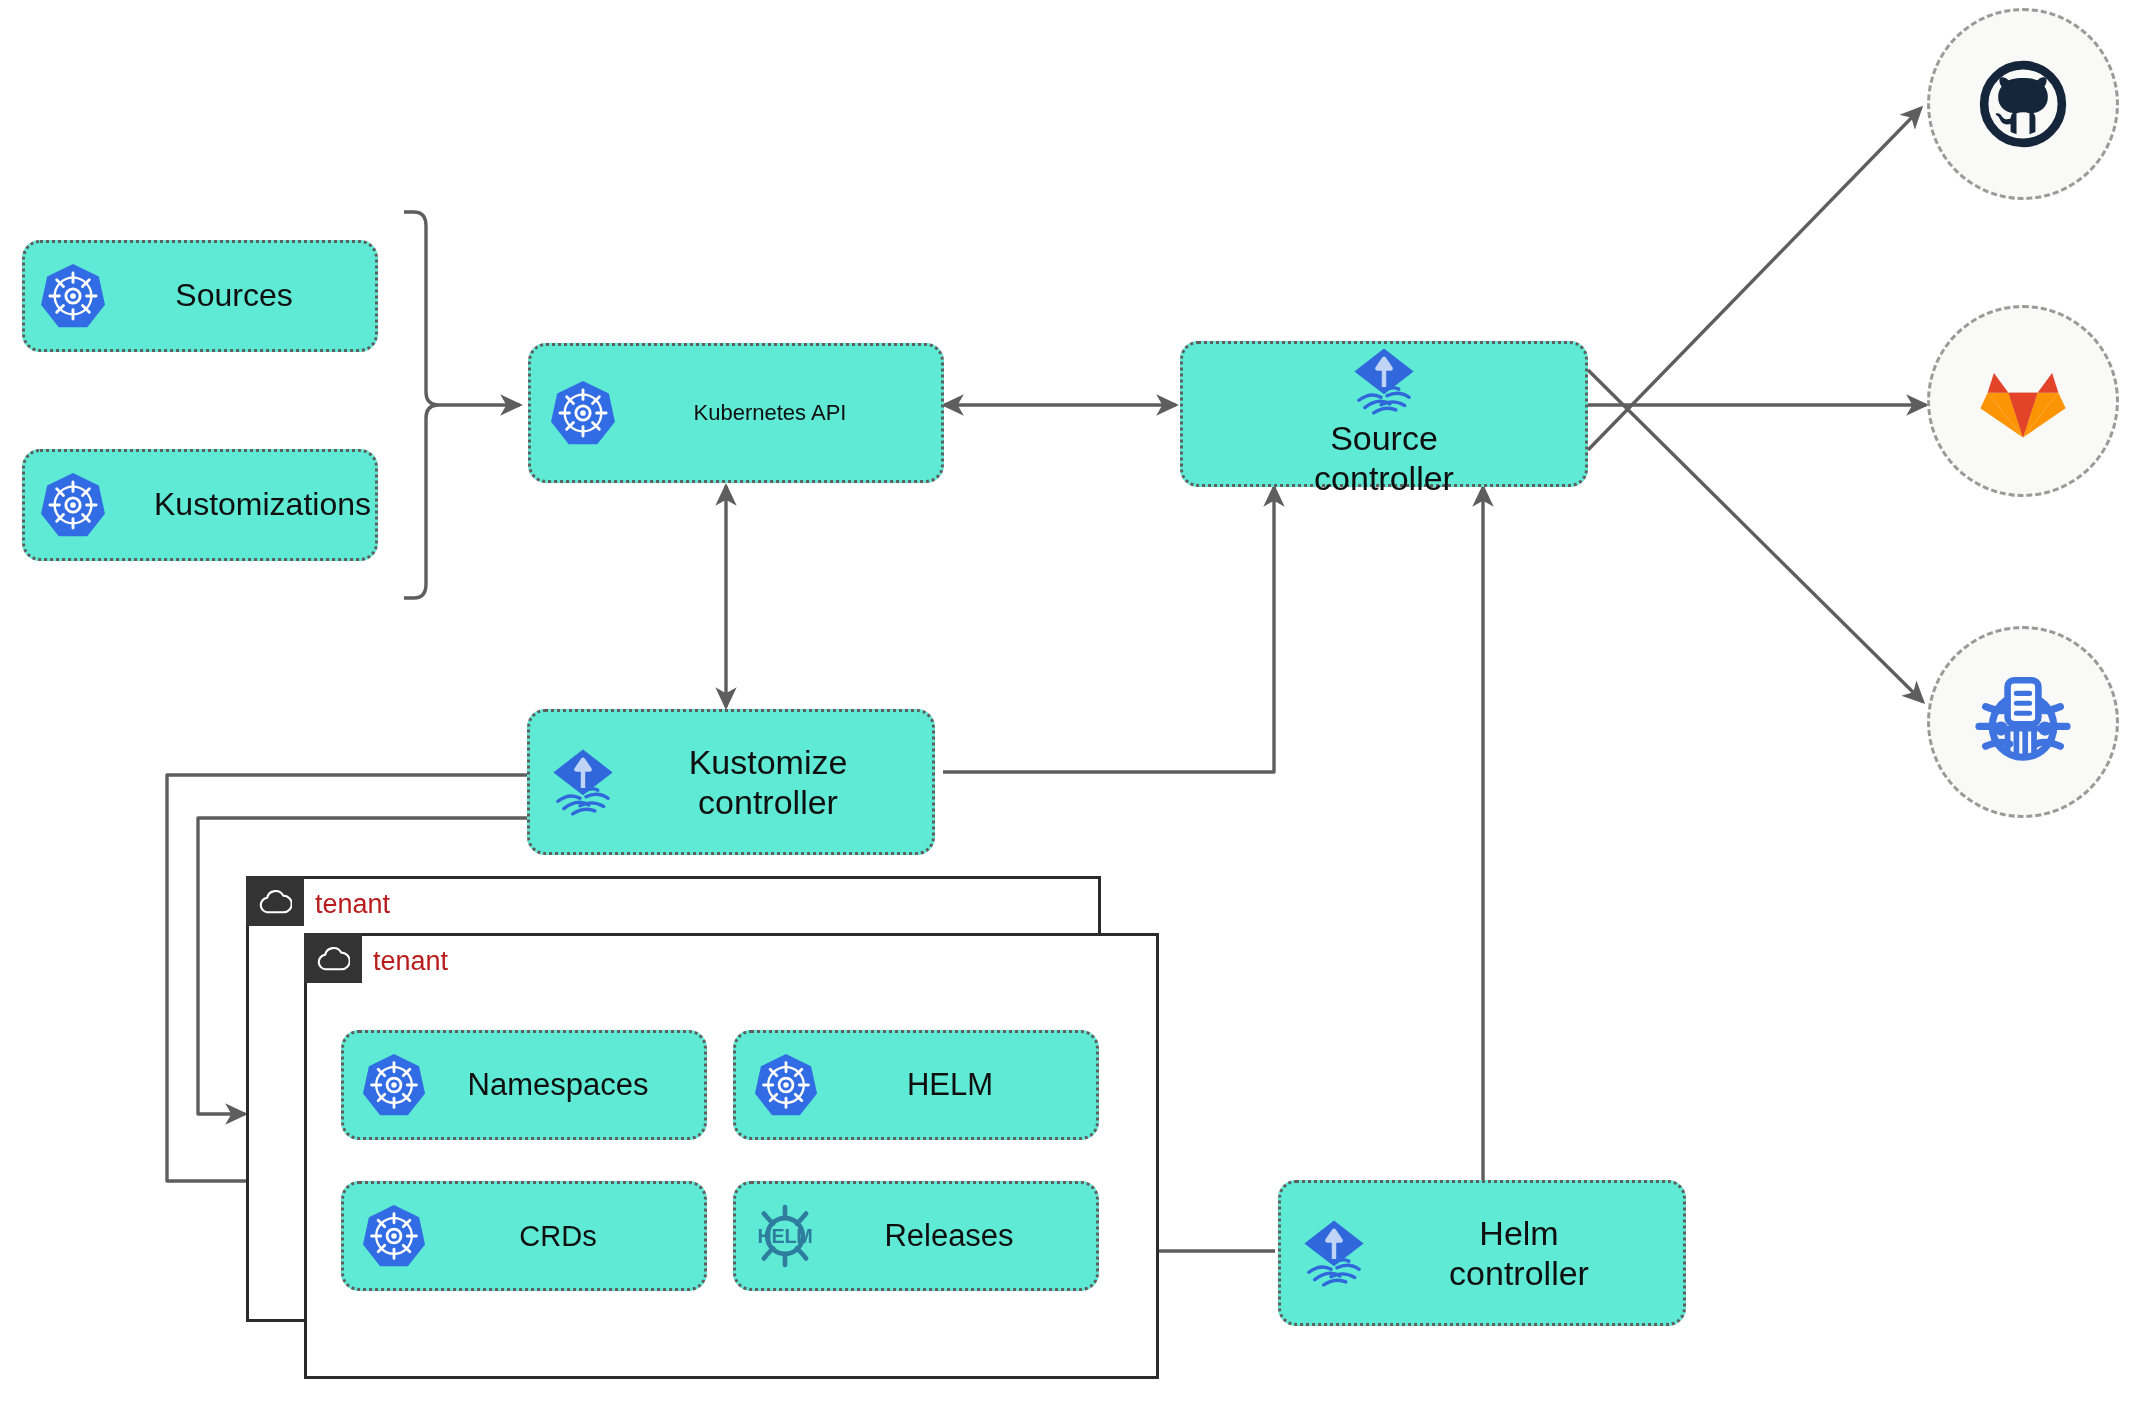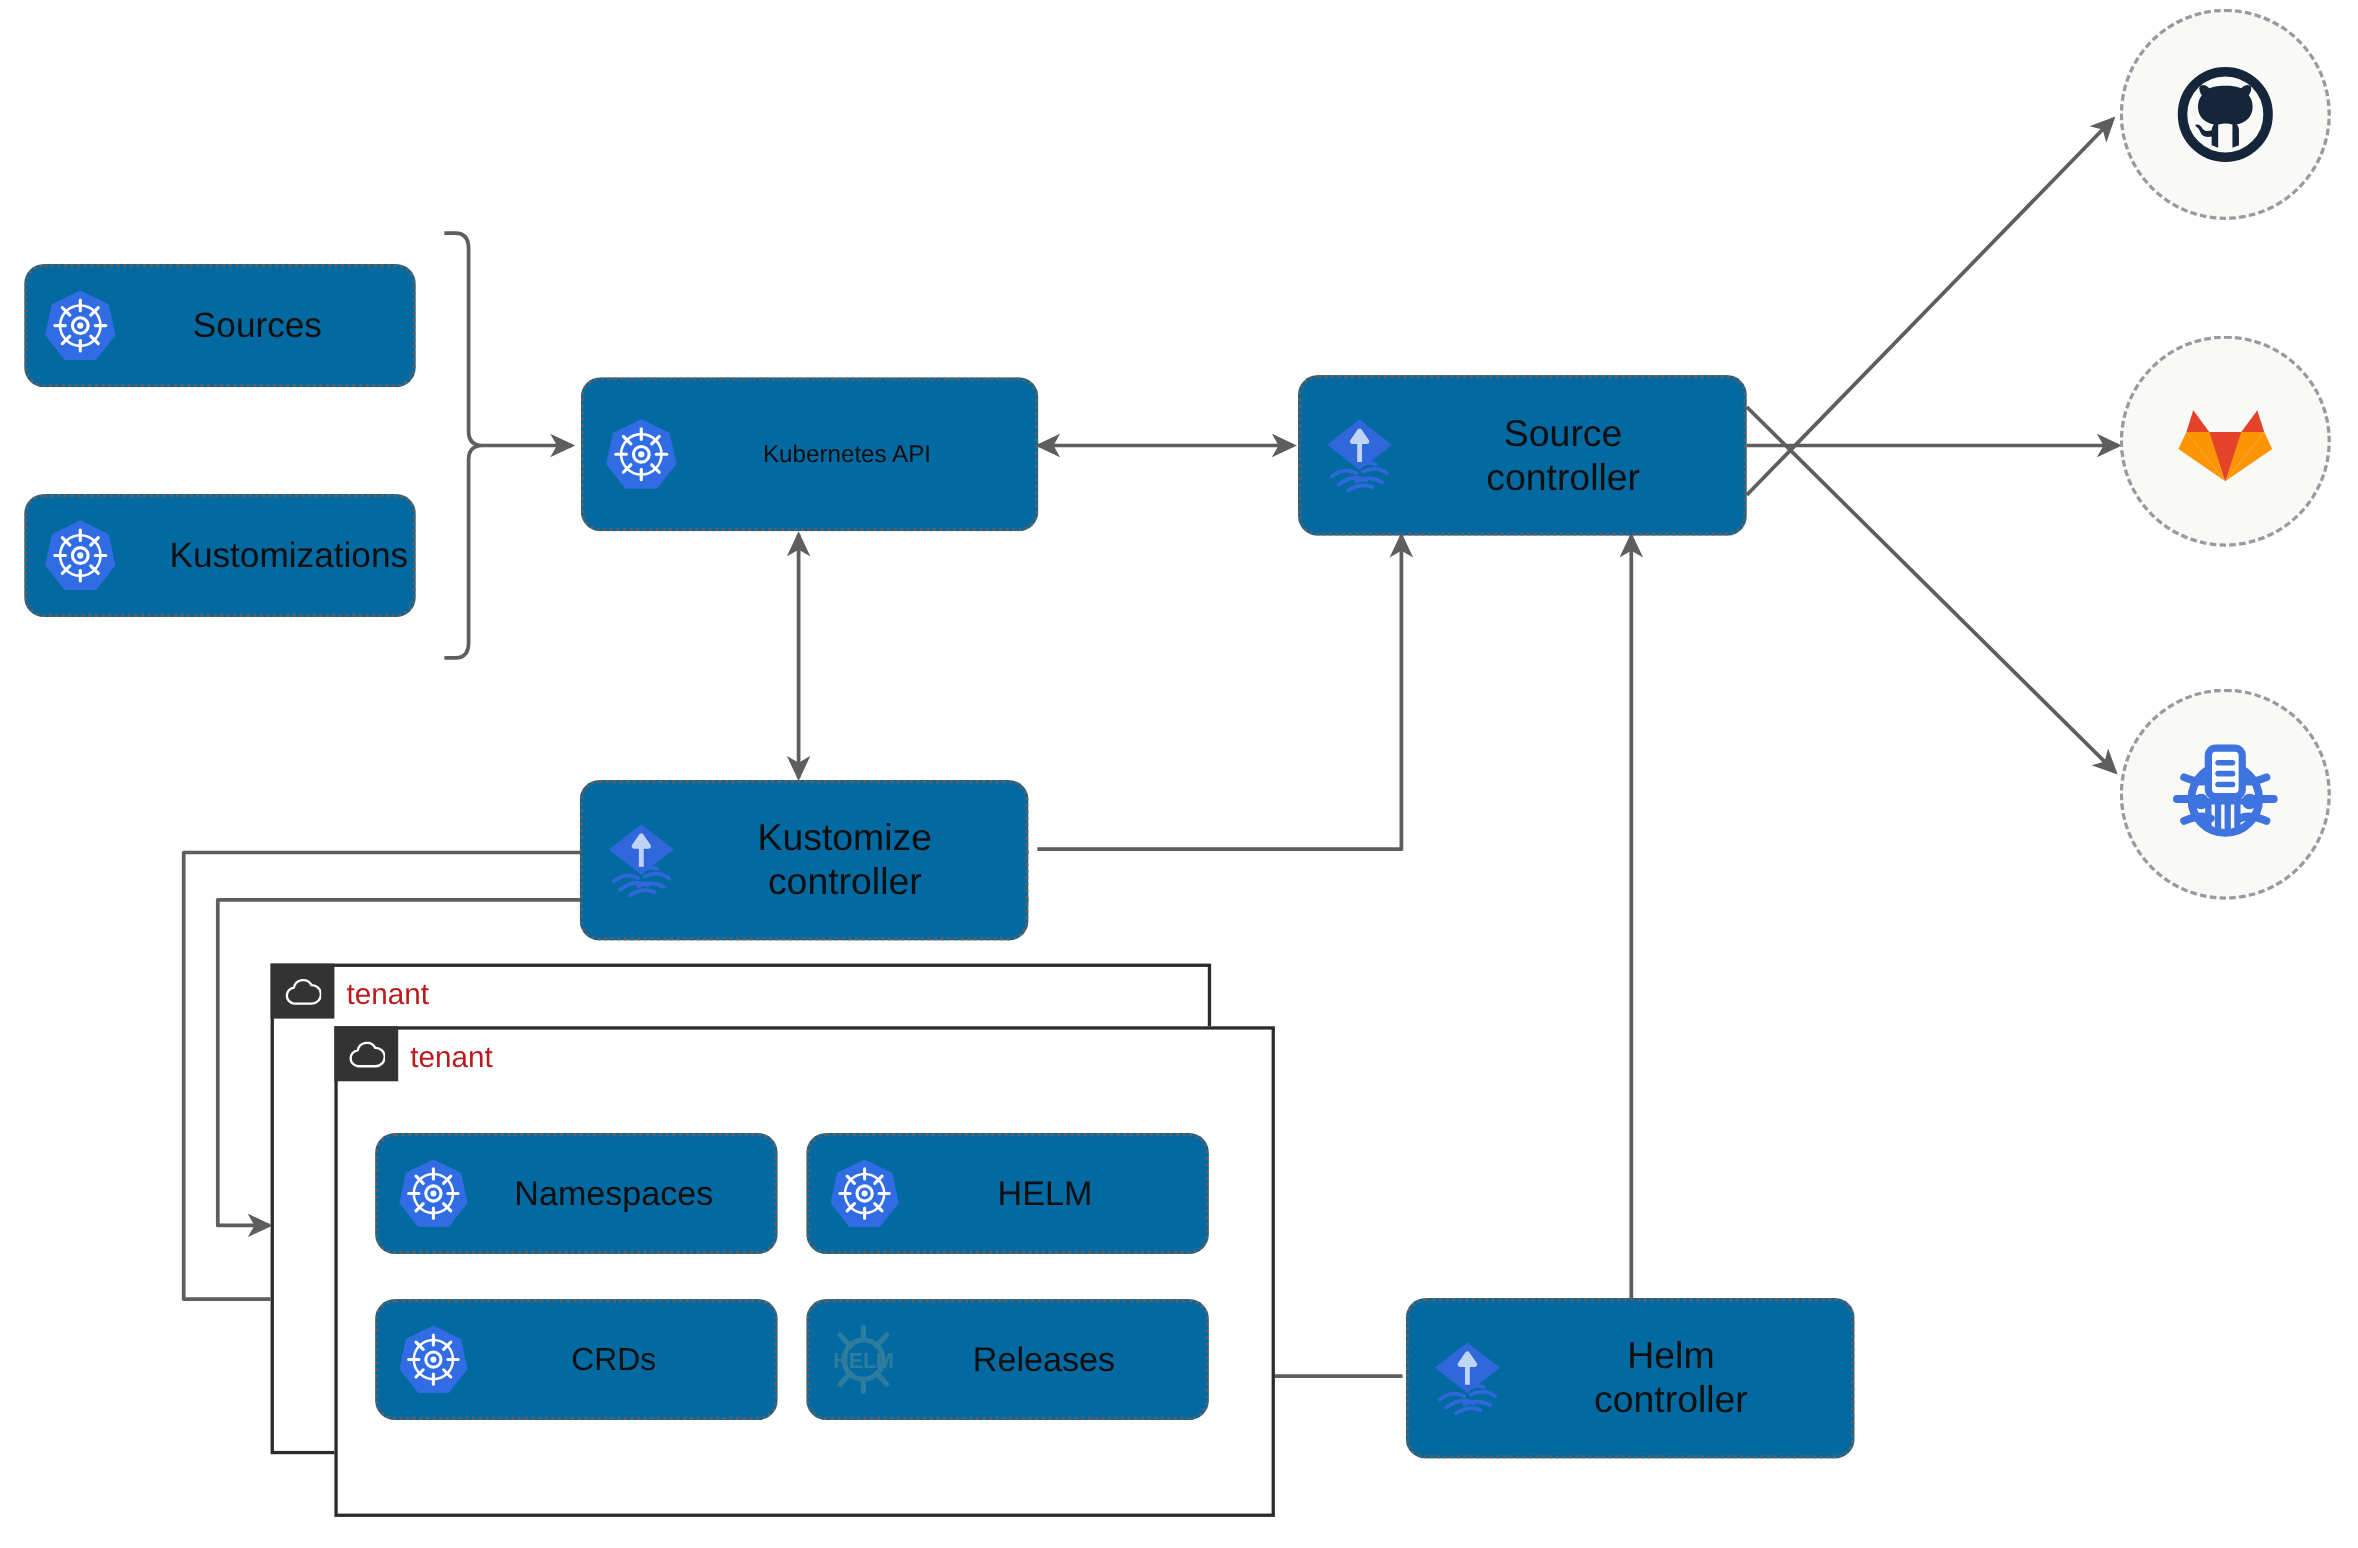--- a/index.html
+++ b/index.html
@@ -24,21 +24,21 @@
     left: 0;
     top: 0;
     width: 2144px;
     height: 1407px;
     pointer-events: none;
   }
 
   
   .node {
     position: absolute;
-    background: #0369a1;
+    background: #5eead4;
     border: 3px dotted #5e5e5e;
     border-radius: 18px;
     box-sizing: border-box;
     display: flex;
     align-items: center;
     z-index: 4;
   }
   .node .ico {
     flex: 0 0 auto;
     display: flex;
@@ -213,21 +213,21 @@
           <line x1="64" y1="64" x2="74" y2="74"></line>
           <line x1="74" y1="26" x2="64" y2="36"></line>
           <line x1="36" y1="64" x2="26" y2="74"></line>
         </g>
         <circle cx="50" cy="50" r="4.2" fill="#ffffff"></circle>
       </svg>
     </div>
     <div class="lbl" style="font-size:22px;">Kubernetes API</div>
   </div>
 
-  <div class="node" style="left:1180px; top:341px; width:408px; height:146px; padding:0 16px;">
+  <div class="node" style="left:1180px; top:341px; width:408px; height:146px; padding:0 16px;flex-direction:column;">
     <div class="ico flux-wrap">
       <svg viewBox="0 0 100 100" width="86" height="86">
         <polygon points="50,6 90,37 50,68 10,37" fill="#3068DC"></polygon>
         <path d="M50 58 L50 24 M50 20 L41 33 L59 33 Z" fill="#BFD4F7" stroke="#BFD4F7" stroke-width="6" stroke-linejoin="round"></path>
         <g stroke="#3068DC" stroke-width="4.6" stroke-linecap="round" fill="none">
           <path d="M16 76 Q 32 64 46 72"></path>
           <path d="M24 86 Q 42 72 58 81"></path>
           <path d="M36 93 Q 52 83 66 89"></path>
           <path d="M54 70 Q 70 62 84 72"></path>
           <path d="M46 82 Q 62 74 78 83"></path>

